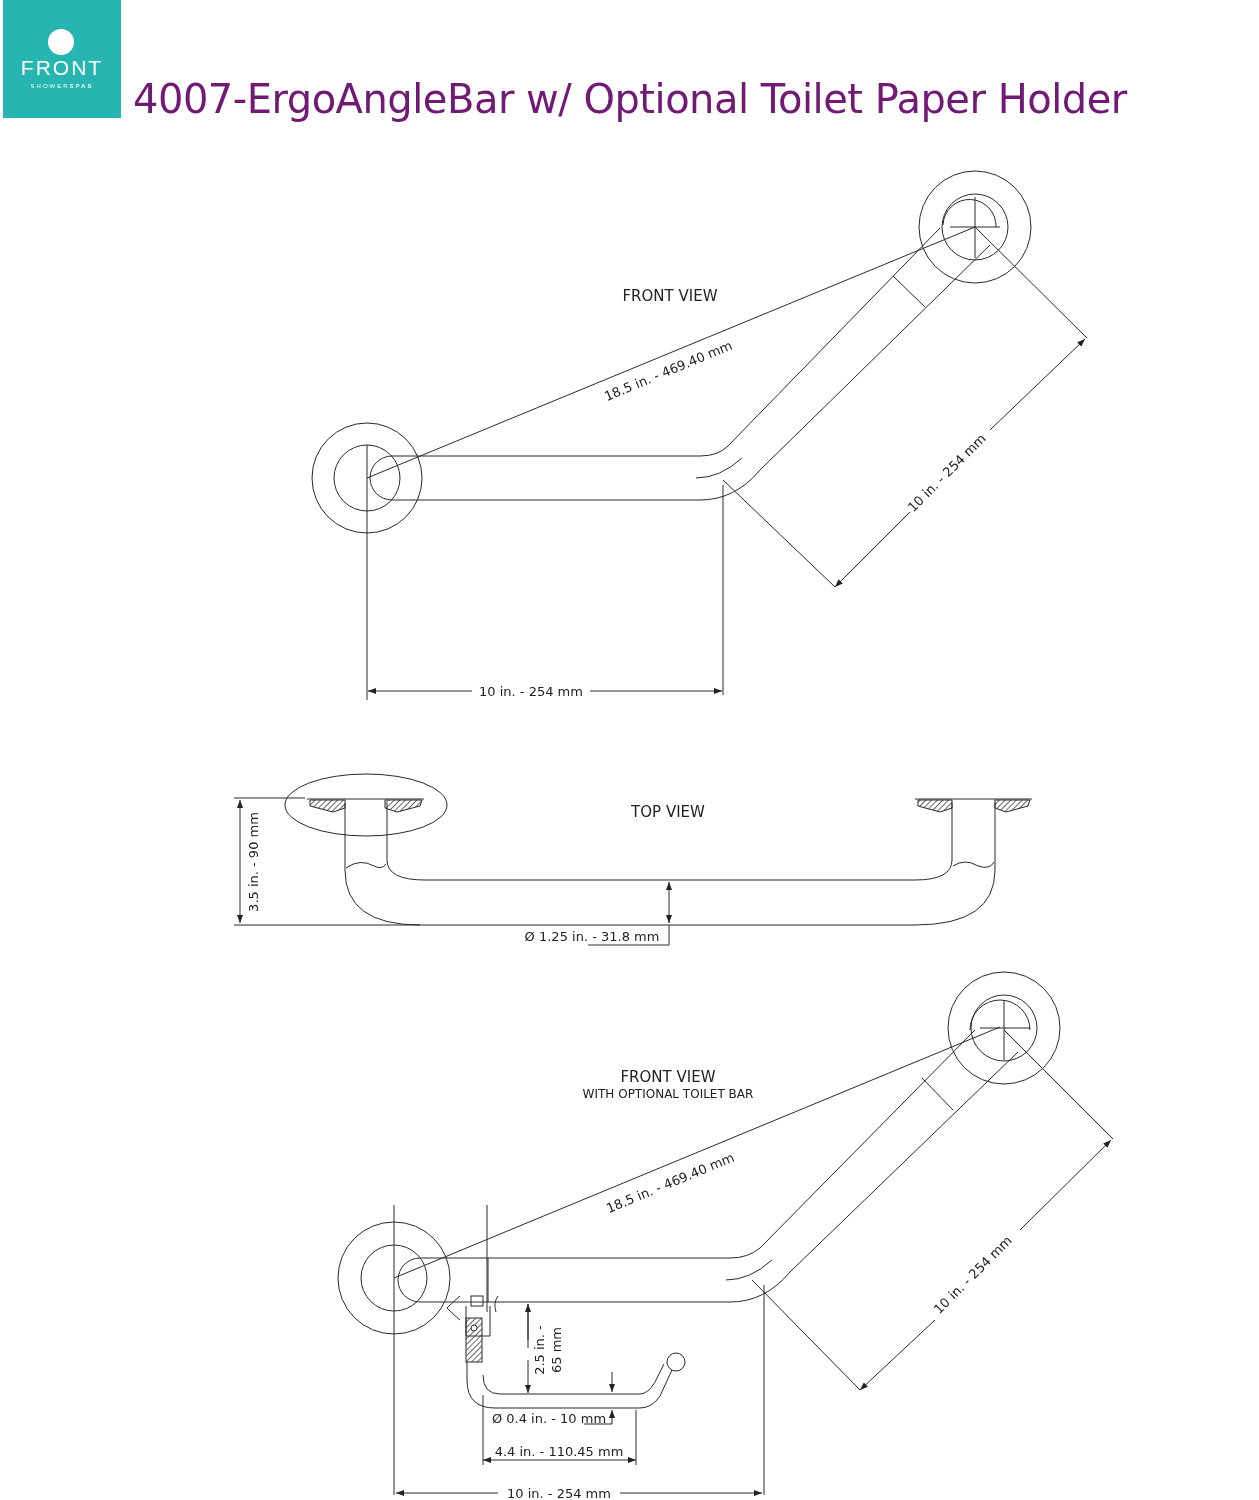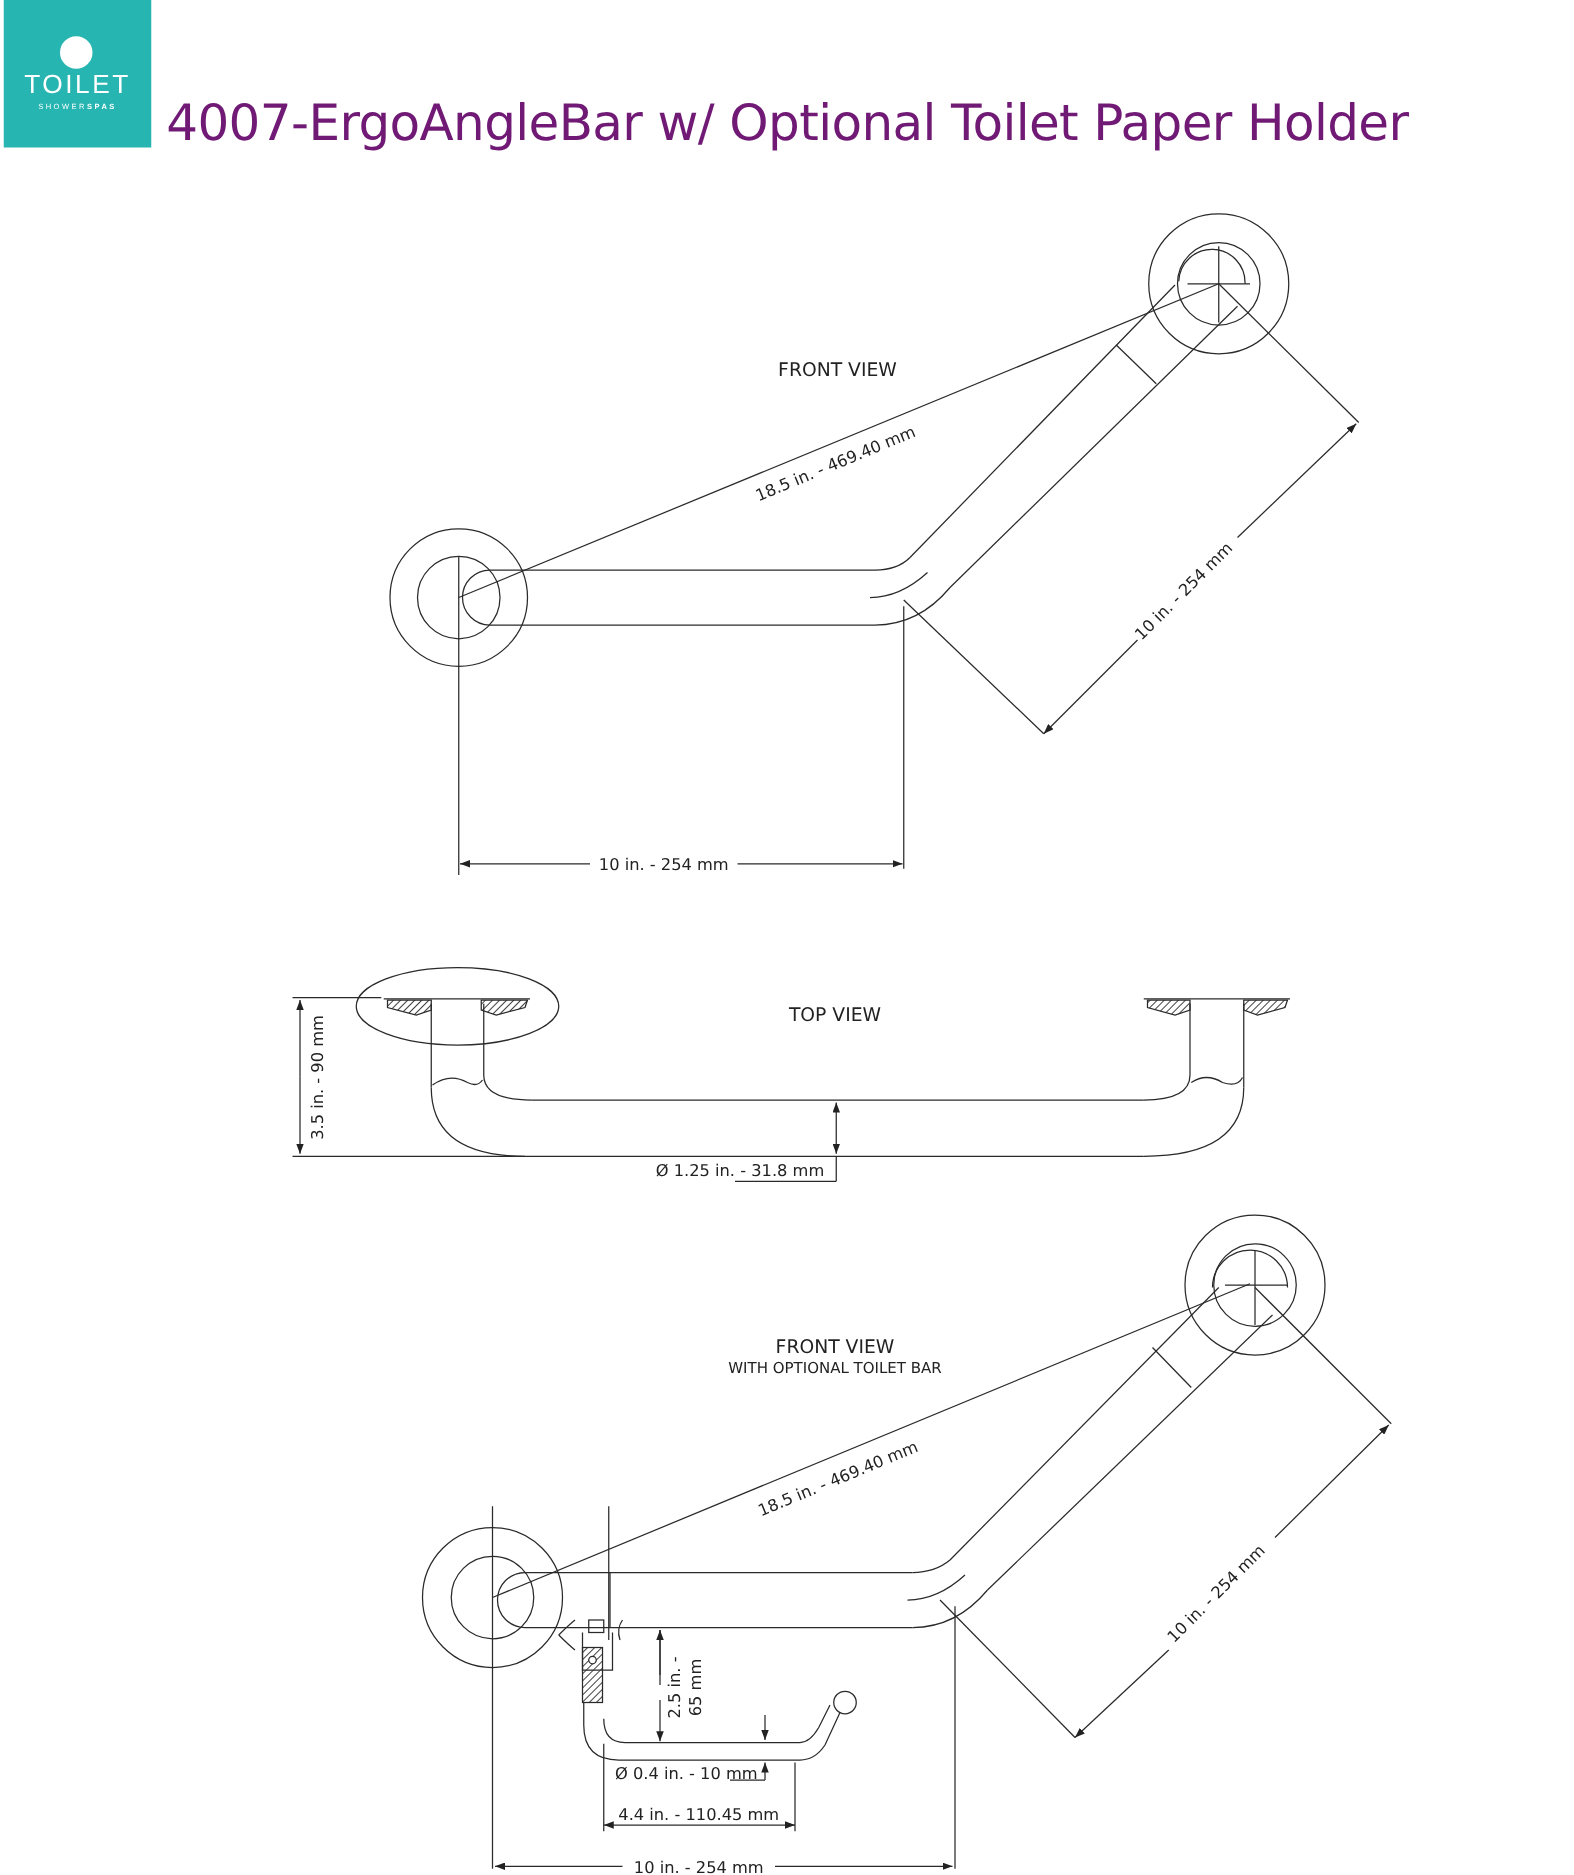--- a/index.html
+++ b/index.html
@@ -11,21 +11,21 @@
   .logo .sub b{font-weight:bold;}
   .title{position:absolute;left:133px;top:76px;font-family:"DejaVu Sans",sans-serif;font-size:40px;color:#701a75;white-space:nowrap;letter-spacing:-0.5px;}
   svg.drawing{position:absolute;left:0;top:0;}
   svg text{font-family:"DejaVu Sans",sans-serif;fill:#222;}
 </style>
 </head>
 <body>
 
 <div class="logo">
   <div class="drop"></div>
-  <div class="brand">TOILET</div>
+  <div class="brand">FRONT</div>
   <div class="sub"><span>SHOWER</span><b>SPAS</b></div>
 </div>
 
 <div class="title">4007-ErgoAngleBar w/ Optional Toilet Paper Holder</div>
 
 <svg class="drawing" width="1259" height="1500" viewBox="0 0 1259 1500">
   <defs>
     <marker id="arr" markerWidth="8" markerHeight="6" refX="8" refY="3" orient="auto" markerUnits="userSpaceOnUse">
       <path d="M0,0 L8,3 L0,6 z" fill="#222"></path>
     </marker>

